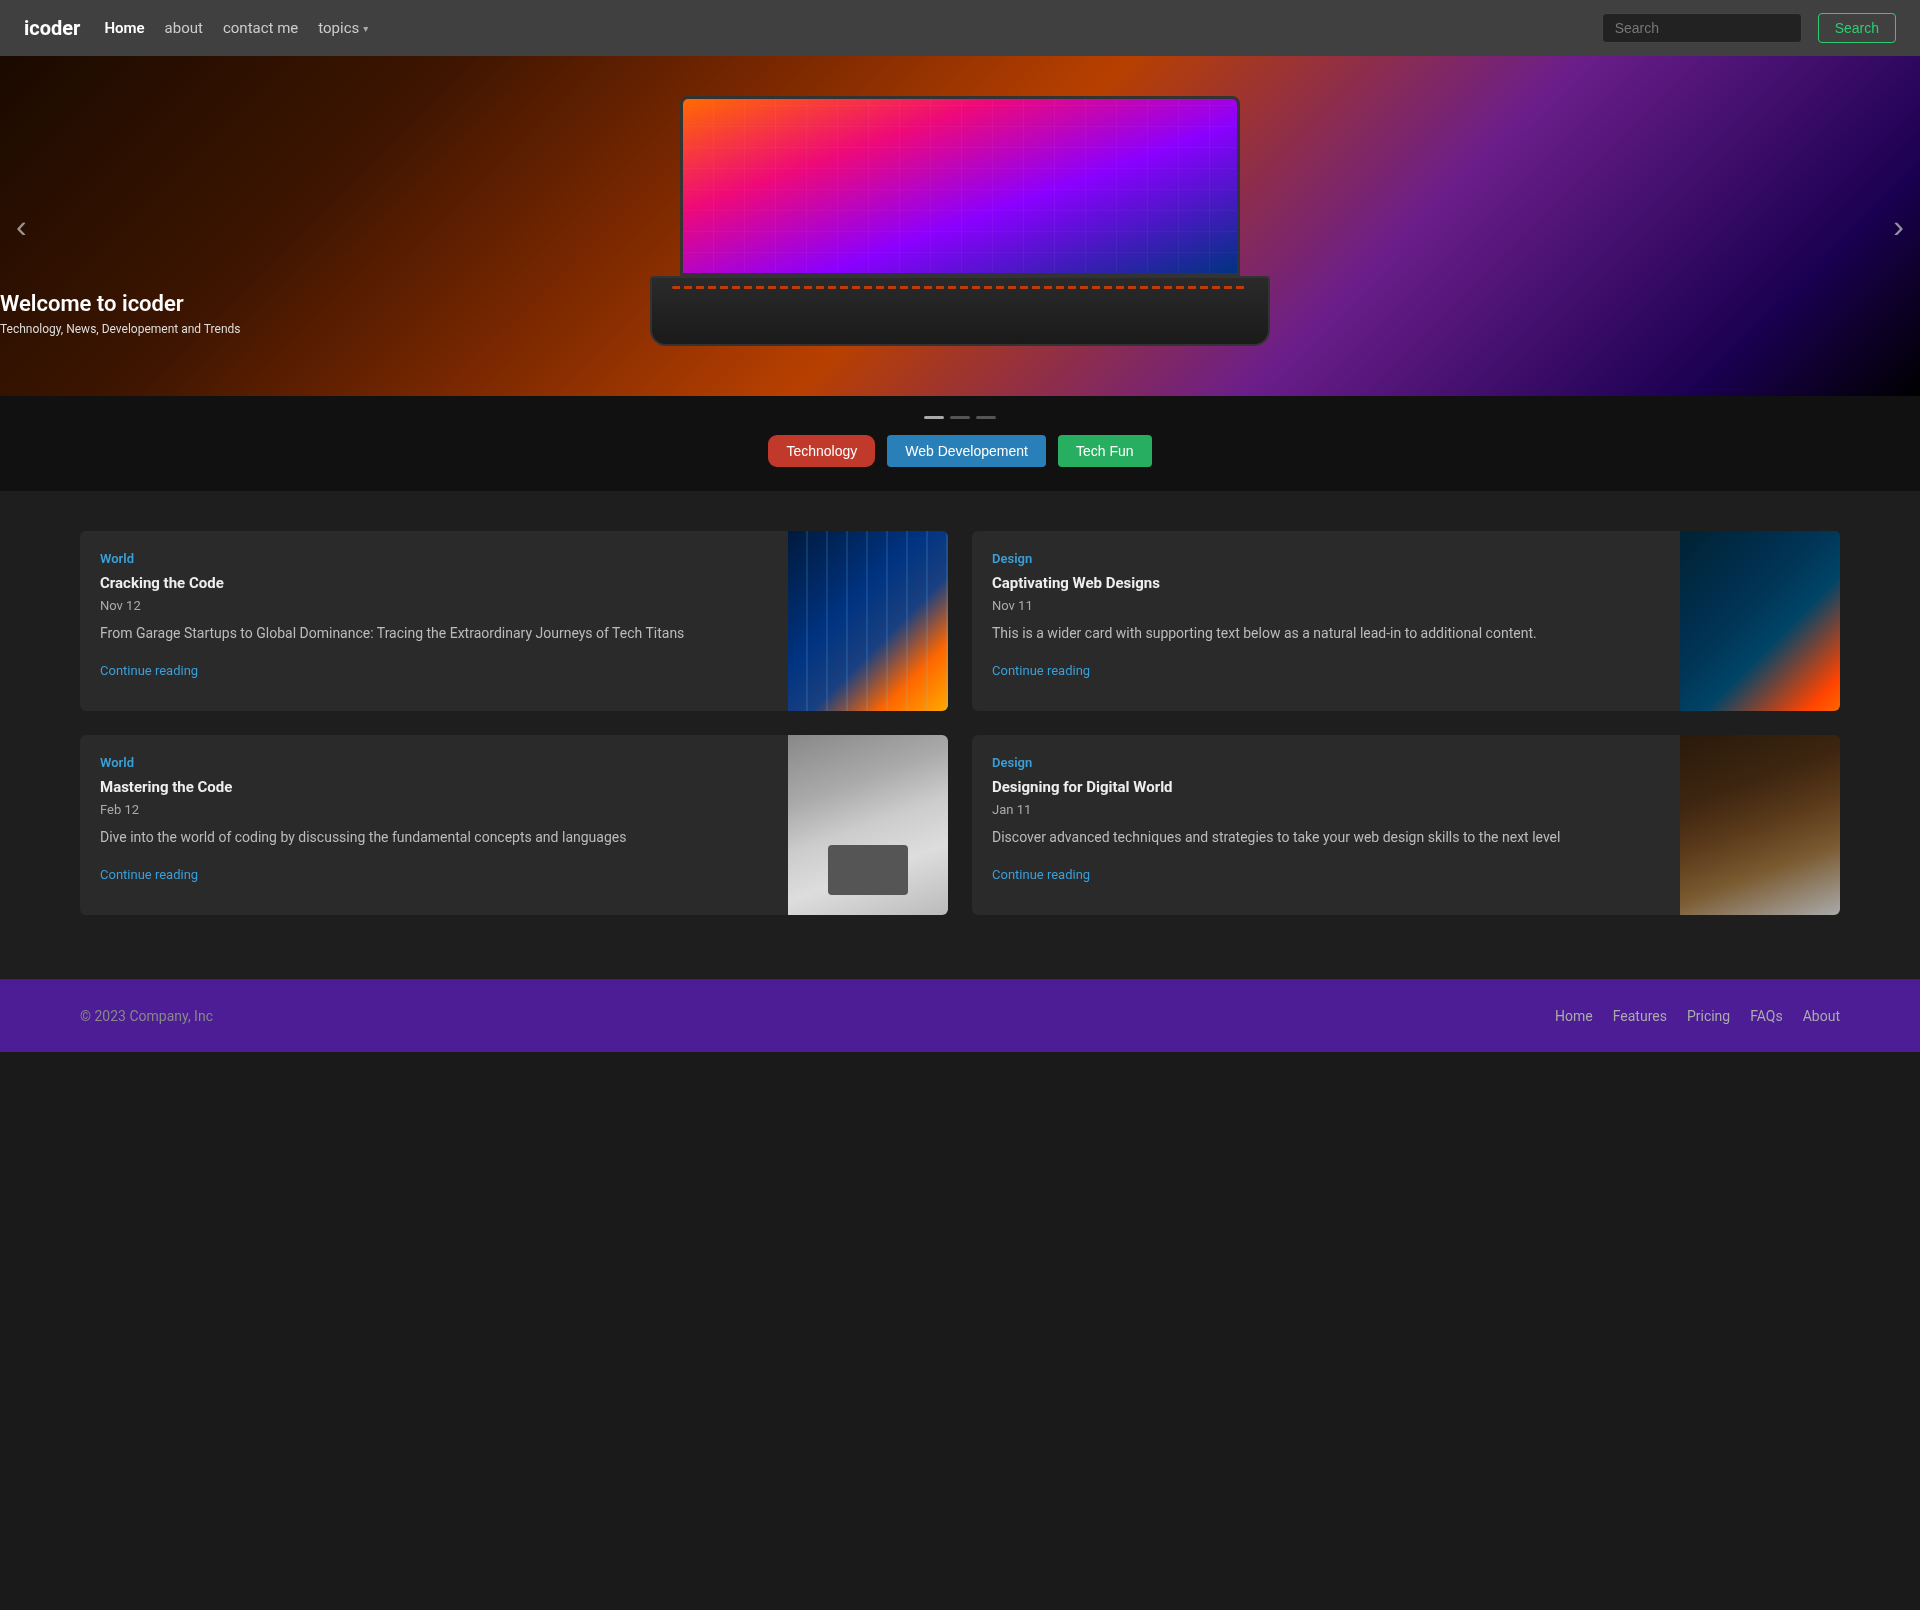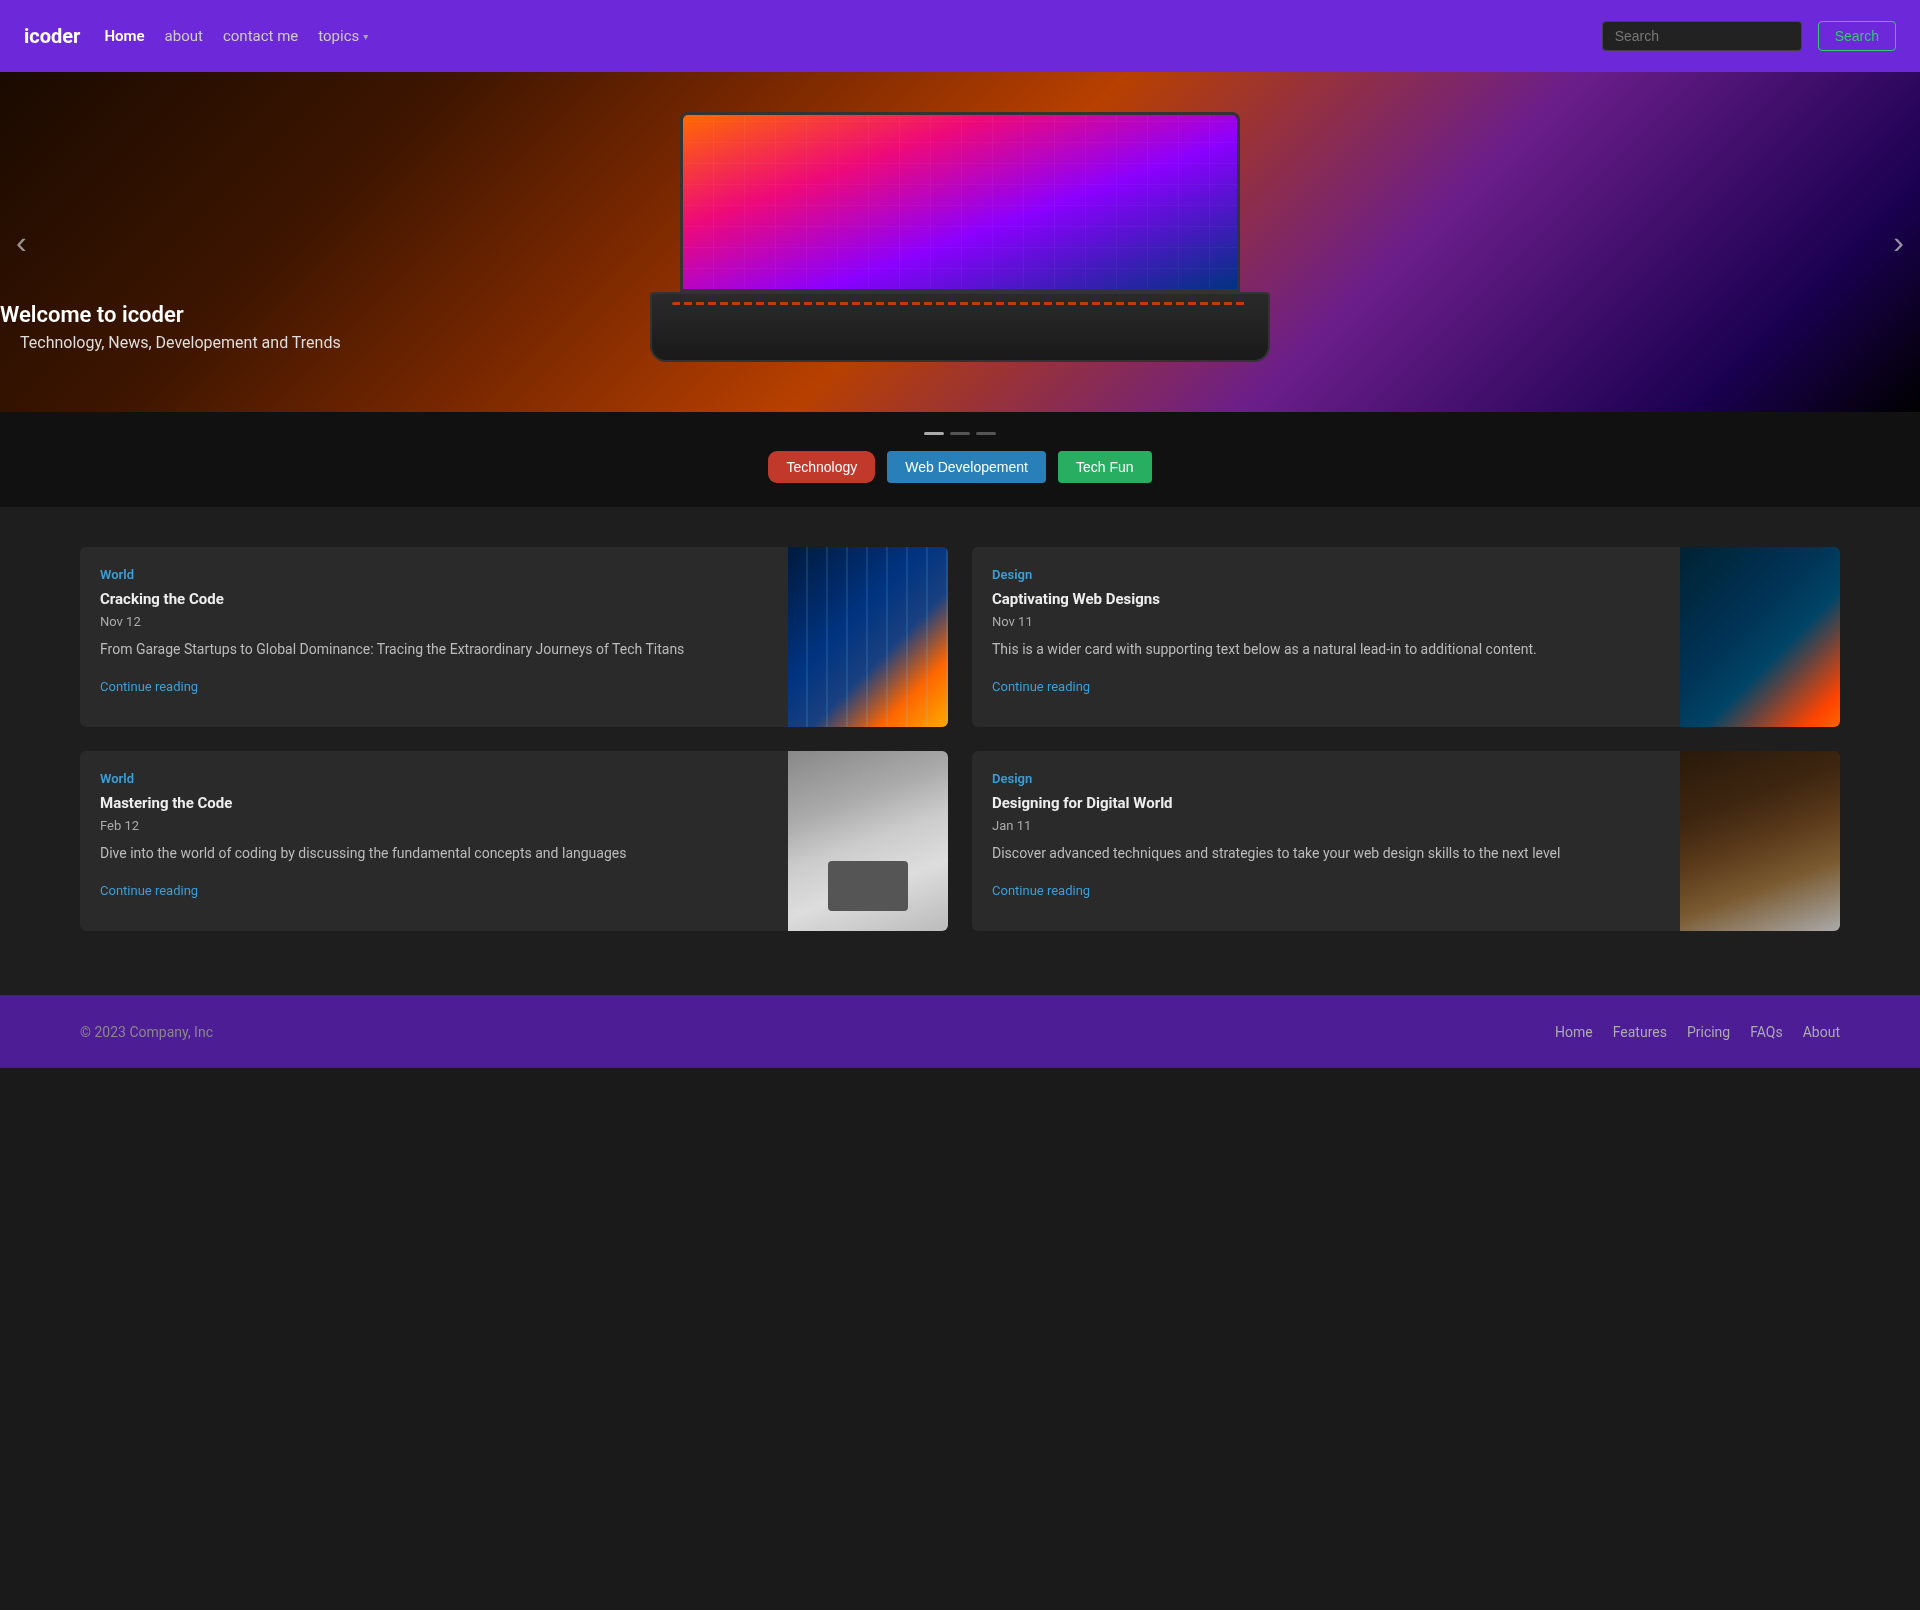--- a/index.html
+++ b/index.html
@@ -1,24 +1,24 @@
 <!DOCTYPE html>
 <html><head>
   <meta charset="utf-8">
   <style>
     * { margin: 0; padding: 0; box-sizing: border-box; }
     body { background: #1a1a1a; color: #ccc; font-family: -apple-system, BlinkMacSystemFont, 'Segoe UI', Roboto, sans-serif; min-width: 1200px; }
 
     
     .navbar {
-      background: #6d28d9;
+      background: #404040;
       display: flex;
       align-items: center;
       padding: 0 24px;
-      height: 72px;
+      height: 56px;
       gap: 24px;
     }
     .navbar-brand {
       color: #fff;
       font-size: 20px;
       font-weight: 700;
       text-decoration: none;
     }
     .navbar-links {
       display: flex;
@@ -159,22 +159,21 @@
       width: 100%;
     }
     .carousel-caption h2 {
       color: #fff;
       font-size: 22px;
       font-weight: 600;
       margin-bottom: 6px;
     }
     .carousel-caption p {
       color: #ddd;
-      font-size: 16px;
-      padding-left: 20px;
+      font-size: 12px;
     }
 
     .carousel-buttons {
       background: #111;
       display: flex;
       justify-content: center;
       padding: 20px 0 24px;
       gap: 12px;
       flex-direction: column;
       align-items: center;

